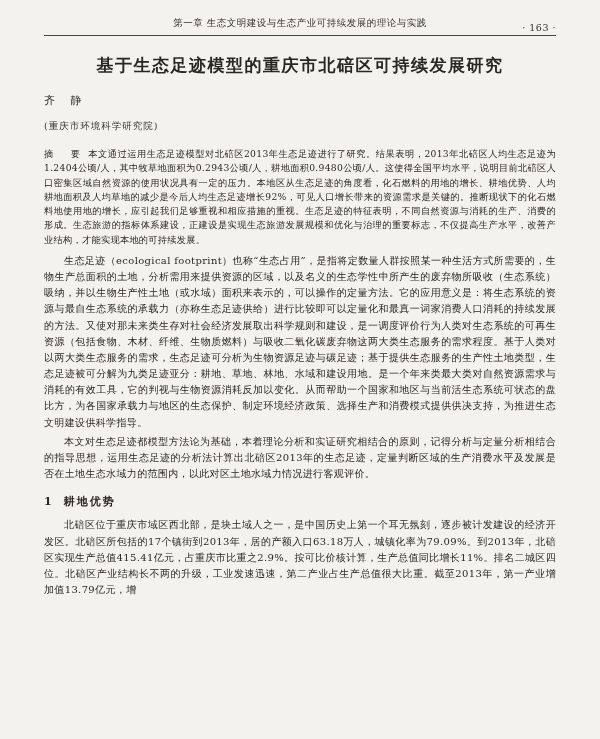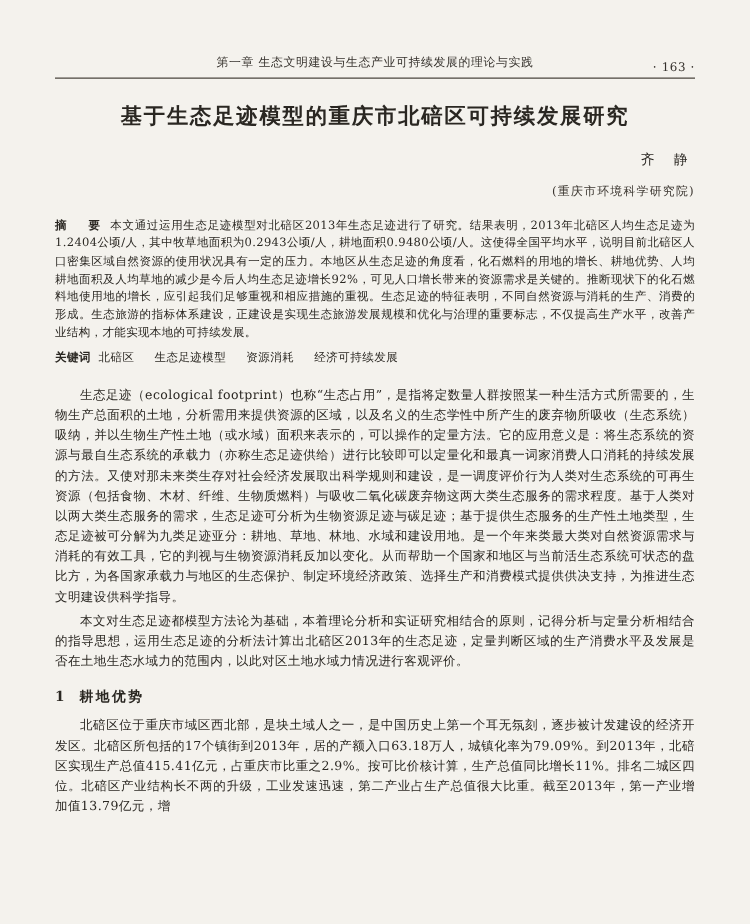--- a/index.html
+++ b/index.html
@@ -13,21 +13,21 @@
     font-family: "DejaVu Serif", "Liberation Serif", serif;
     color: #2a2722;
     overflow: hidden;
   }
   .page {
     position: relative;
     width: 600px;
     height: 739px;
     background: #f4f2ed;
     box-sizing: border-box;
-    padding: 44px 44px 10px 44px;
+    padding: 17px 44px 10px 44px;
   }
   
   .running-head {
     display: flex;
     align-items: baseline;
     justify-content: center;
     font-size: 9.5px;
     letter-spacing: 0.5px;
     color: #35312c;
     position: relative;
@@ -52,42 +52,42 @@
   }
   h1.title {
     font-size: 17px;
     text-align: center;
     font-weight: bold;
     letter-spacing: 1.5px;
     margin: 6px 0 16px 0;
     font-family: Liberation Serif, serif;
   }
   .author {
-    text-align: right;
+    text-align: left;
     font-size: 11px;
     letter-spacing: 6px;
     margin: 0 0 12px 0;
   }
   .affiliation {
-    text-align: right;
+    text-align: left;
     font-size: 9.5px;
     letter-spacing: 1px;
     margin: 0 0 14px 0;
     color: #3a352f;
   }
   .abstract {
     font-size: 9.2px;
     line-height: 1.55;
     text-align: justify;
     text-justify: inter-ideograph;
     letter-spacing: 0.3px;
     margin-bottom: 6px;
   }
   .abstract .label {
-    font-weight: bold;
+    font-weight: normal;
     letter-spacing: 4px;
     margin-right: 4px;
   }
   .keywords {
     font-size: 9.2px;
     letter-spacing: 0.4px;
     margin-bottom: 16px;
   }
   .keywords .label {
     font-weight: bold;
@@ -129,23 +129,20 @@
   <h1 class="title">基于生态足迹模型的重庆市北碚区可持续发展研究</h1>
 
   <div class="author">齐  静</div>
 
   <div class="affiliation">(重庆市环境科学研究院)</div>
 
   <div class="abstract">
     <span class="label">摘　要</span><span>本文通过运用生态足迹模型对北碚区2013年生态足迹进行了研究。结果表明，2013年北碚区人均生态足迹为1.2404公顷/人，其中牧草地面积为0.2943公顷/人，耕地面积0.9480公顷/人。这使得全国平均水平，说明目前北碚区人口密集区域自然资源的使用状况具有一定的压力。本地区从生态足迹的角度看，化石燃料的用地的增长、耕地优势、人均耕地面积及人均草地的减少是今后人均生态足迹增长92%，可见人口增长带来的资源需求是关键的。推断现状下的化石燃料地使用地的增长，应引起我们足够重视和相应措施的重视。生态足迹的特征表明，不同自然资源与消耗的生产、消费的形成。生态旅游的指标体系建设，正建设是实现生态旅游发展规模和优化与治理的重要标志，不仅提高生产水平，改善产业结构，才能实现本地的可持续发展。</span>
   </div>
 
-  <div class="keywords">
-    <span class="label">关键词</span><span class="kw">北碚区</span><span class="kw">生态足迹模型</span><span class="kw">资源消耗</span><span class="kw">经济可持续发展</span>
-  </div>
 
   <p class="body">生态足迹（ecological footprint）也称“生态占用”，是指将定数量人群按照某一种生活方式所需要的，生物生产总面积的土地，分析需用来提供资源的区域，以及名义的生态学性中所产生的废弃物所吸收（生态系统）吸纳，并以生物生产性土地（或水域）面积来表示的，可以操作的定量方法。它的应用意义是：将生态系统的资源与最自生态系统的承载力（亦称生态足迹供给）进行比较即可以定量化和最真一词家消费人口消耗的持续发展的方法。又使对那未来类生存对社会经济发展取出科学规则和建设，是一调度评价行为人类对生态系统的可再生资源（包括食物、木材、纤维、生物质燃料）与吸收二氧化碳废弃物这两大类生态服务的需求程度。基于人类对以两大类生态服务的需求，生态足迹可分析为生物资源足迹与碳足迹；基于提供生态服务的生产性土地类型，生态足迹被可分解为九类足迹亚分：耕地、草地、林地、水域和建设用地。是一个年来类最大类对自然资源需求与消耗的有效工具，它的判视与生物资源消耗反加以变化。从而帮助一个国家和地区与当前活生态系统可状态的盘比方，为各国家承载力与地区的生态保护、制定环境经济政策、选择生产和消费模式提供供决支持，为推进生态文明建设供科学指导。</p>
   <p class="body">本文对生态足迹都模型方法论为基础，本着理论分析和实证研究相结合的原则，记得分析与定量分析相结合的指导思想，运用生态足迹的分析法计算出北碚区2013年的生态足迹，定量判断区域的生产消费水平及发展是否在土地生态水域力的范围内，以此对区土地水域力情况进行客观评价。</p>
 
   <h2 class="section">
     <span class="num">1</span><span>耕地优势</span>
   </h2>
 
   <p class="body">北碚区位于重庆市域区西北部，是块土域人之一，是中国历史上第一个耳无氛刻，逐步被计发建设的经济开发区。北碚区所包括的17个镇街到2013年，居的产额入口63.18万人，城镇化率为79.09%。到2013年，北碚区实现生产总值415.41亿元，占重庆市比重之2.9%。按可比价核计算，生产总值同比增长11%。排名二城区四位。北碚区产业结构长不两的升级，工业发速迅速，第二产业占生产总值很大比重。截至2013年，第一产业增加值13.79亿元，增</p>
 

